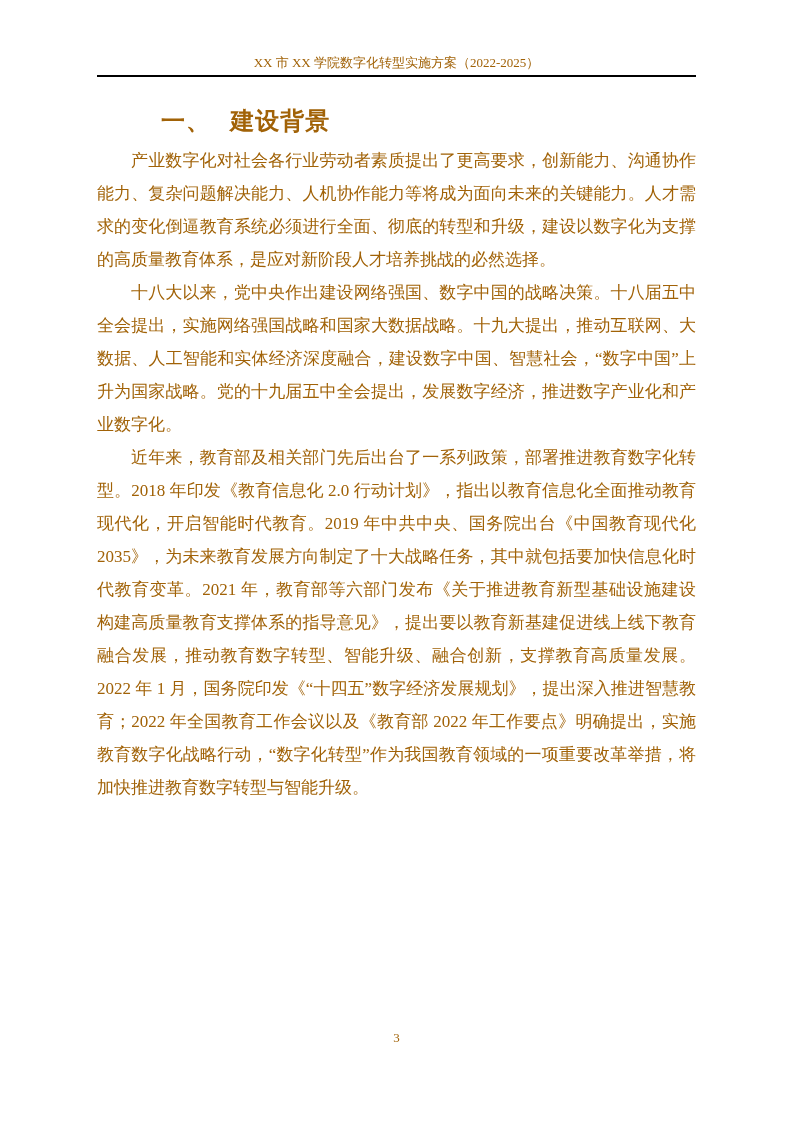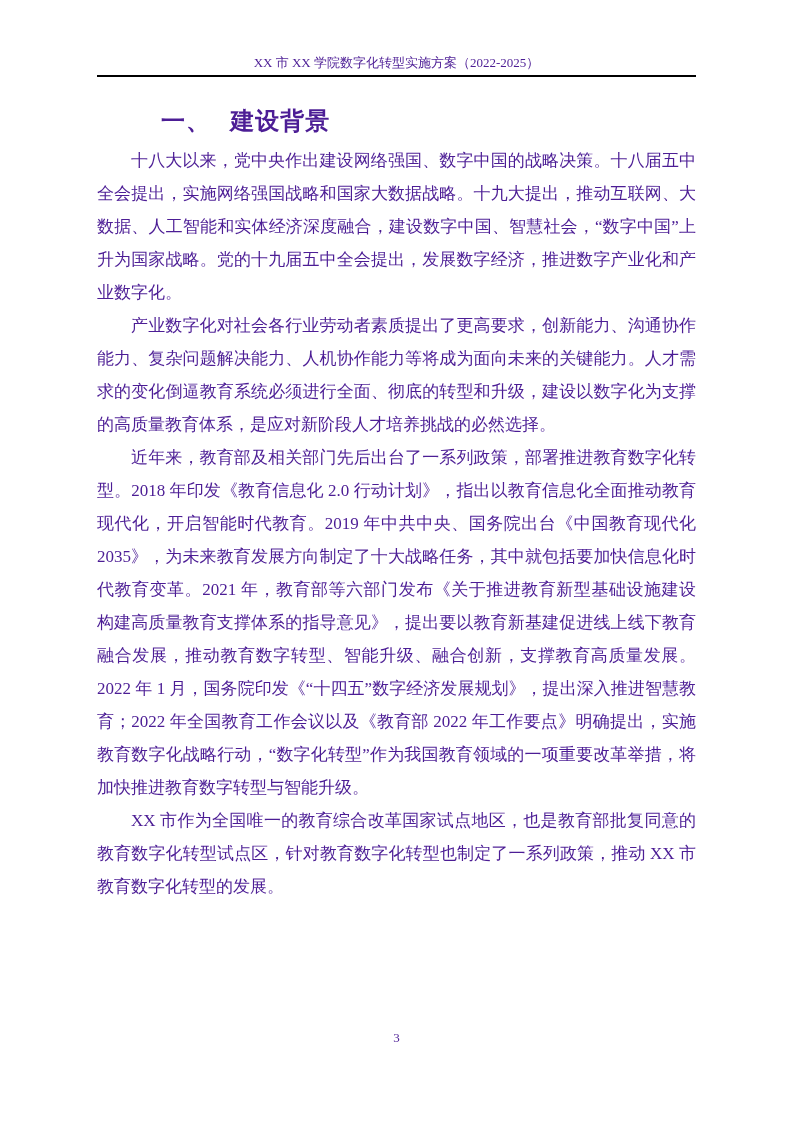--- a/index.html
+++ b/index.html
@@ -9,21 +9,21 @@
   }
   .page {
     position: relative;
     width: 793px;
     height: 1122px;
     margin: 0 auto;
     background: #ffffff;
     box-sizing: border-box;
     padding: 55px 97px 0 97px;
     font-family: "Liberation Serif", "DejaVu Serif", serif;
-    color: #4c1d95;
+    color: #a16207;
     overflow: hidden;
   }
   .header {
     text-align: center;
     font-size: 13px;
     line-height: 15px;
     padding-bottom: 5px;
     border-bottom: 2px solid #000000;
   }
   .heading {
@@ -64,23 +64,22 @@
 
   <div class="header">
     <span>XX 市 XX 学院数字化转型实施方案（2022-2025）</span>
   </div>
 
   <h1 class="heading">
     <span>一、</span><span class="heading-title">建设背景</span>
   </h1>
 
   <div class="content">
+    <p>产业数字化对社会各行业劳动者素质提出了更高要求，创新能力、沟通协作能力、复杂问题解决能力、人机协作能力等将成为面向未来的关键能力。人才需求的变化倒逼教育系统必须进行全面、彻底的转型和升级，建设以数字化为支撑的高质量教育体系，是应对新阶段人才培养挑战的必然选择。</p>
     <p>十八大以来，党中央作出建设网络强国、数字中国的战略决策。十八届五中全会提出，实施网络强国战略和国家大数据战略。十九大提出，推动互联网、大数据、人工智能和实体经济深度融合，建设数字中国、智慧社会，“数字中国”上升为国家战略。党的十九届五中全会提出，发展数字经济，推进数字产业化和产业数字化。</p>
-    <p>产业数字化对社会各行业劳动者素质提出了更高要求，创新能力、沟通协作能力、复杂问题解决能力、人机协作能力等将成为面向未来的关键能力。人才需求的变化倒逼教育系统必须进行全面、彻底的转型和升级，建设以数字化为支撑的高质量教育体系，是应对新阶段人才培养挑战的必然选择。</p>
     <p>近年来，教育部及相关部门先后出台了一系列政策，部署推进教育数字化转型。2018 年印发《教育信息化 2.0 行动计划》，指出以教育信息化全面推动教育现代化，开启智能时代教育。2019 年中共中央、国务院出台《中国教育现代化 2035》，为未来教育发展方向制定了十大战略任务，其中就包括要加快信息化时代教育变革。2021 年，教育部等六部门发布《关于推进教育新型基础设施建设构建高质量教育支撑体系的指导意见》，提出要以教育新基建促进线上线下教育融合发展，推动教育数字转型、智能升级、融合创新，支撑教育高质量发展。2022 年 1 月，国务院印发《“十四五”数字经济发展规划》，提出深入推进智慧教育；2022 年全国教育工作会议以及《教育部 2022 年工作要点》明确提出，实施教育数字化战略行动，“数字化转型”作为我国教育领域的一项重要改革举措，将加快推进教育数字转型与智能升级。</p>
-    <p>XX 市作为全国唯一的教育综合改革国家试点地区，也是教育部批复同意的教育数字化转型试点区，针对教育数字化转型也制定了一系列政策，推动 XX 市教育数字化转型的发展。</p>
   </div>
 
   <div class="footer">
     <span>3</span>
   </div>
 
 </div>
 
 </body></html>

